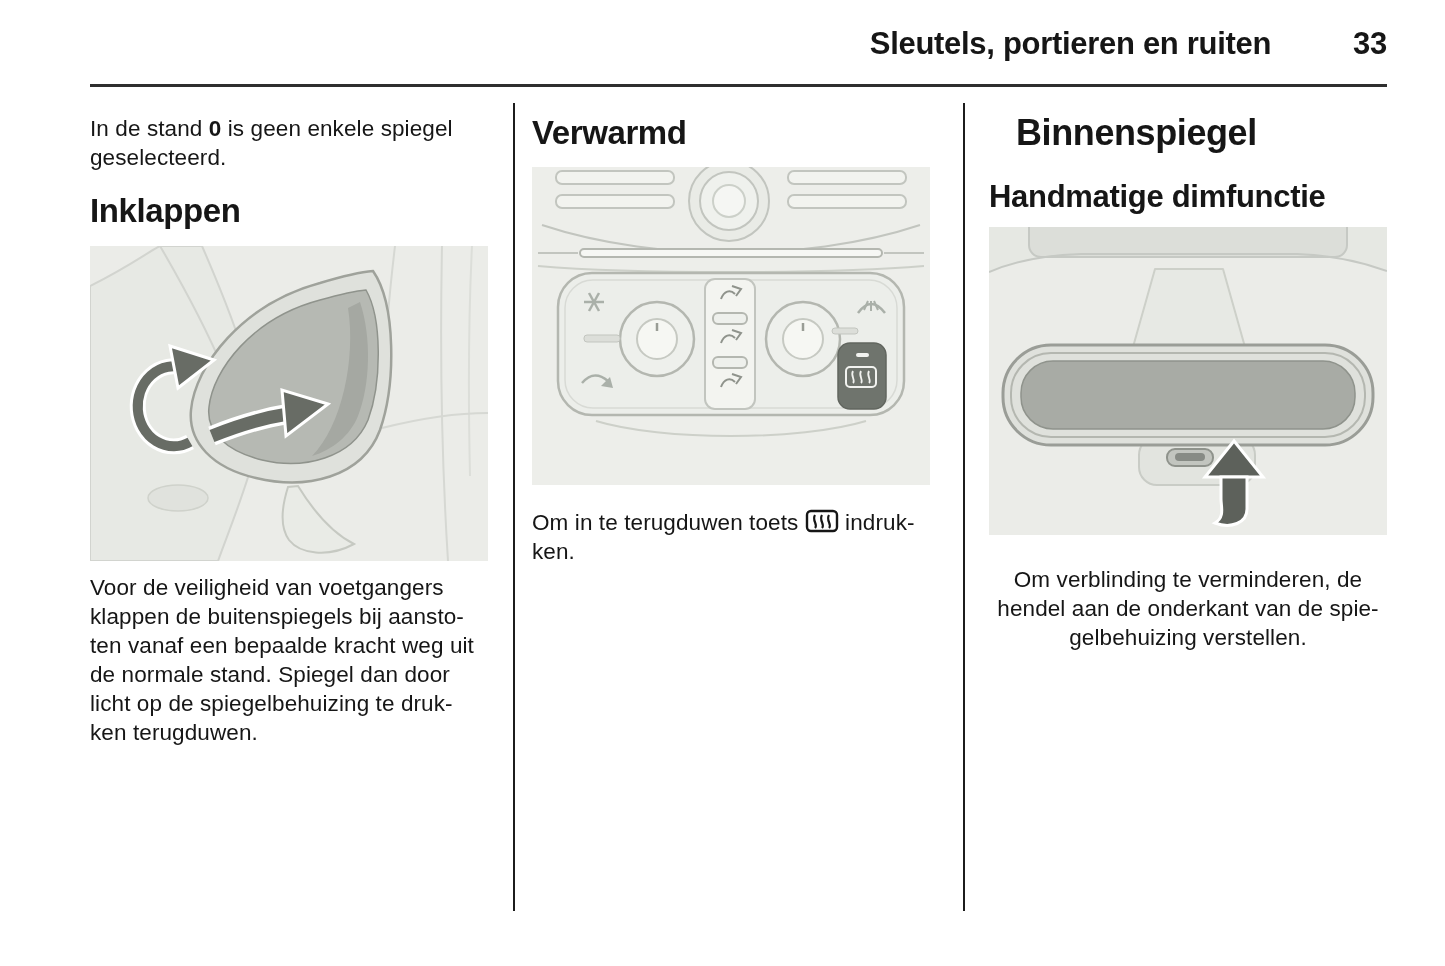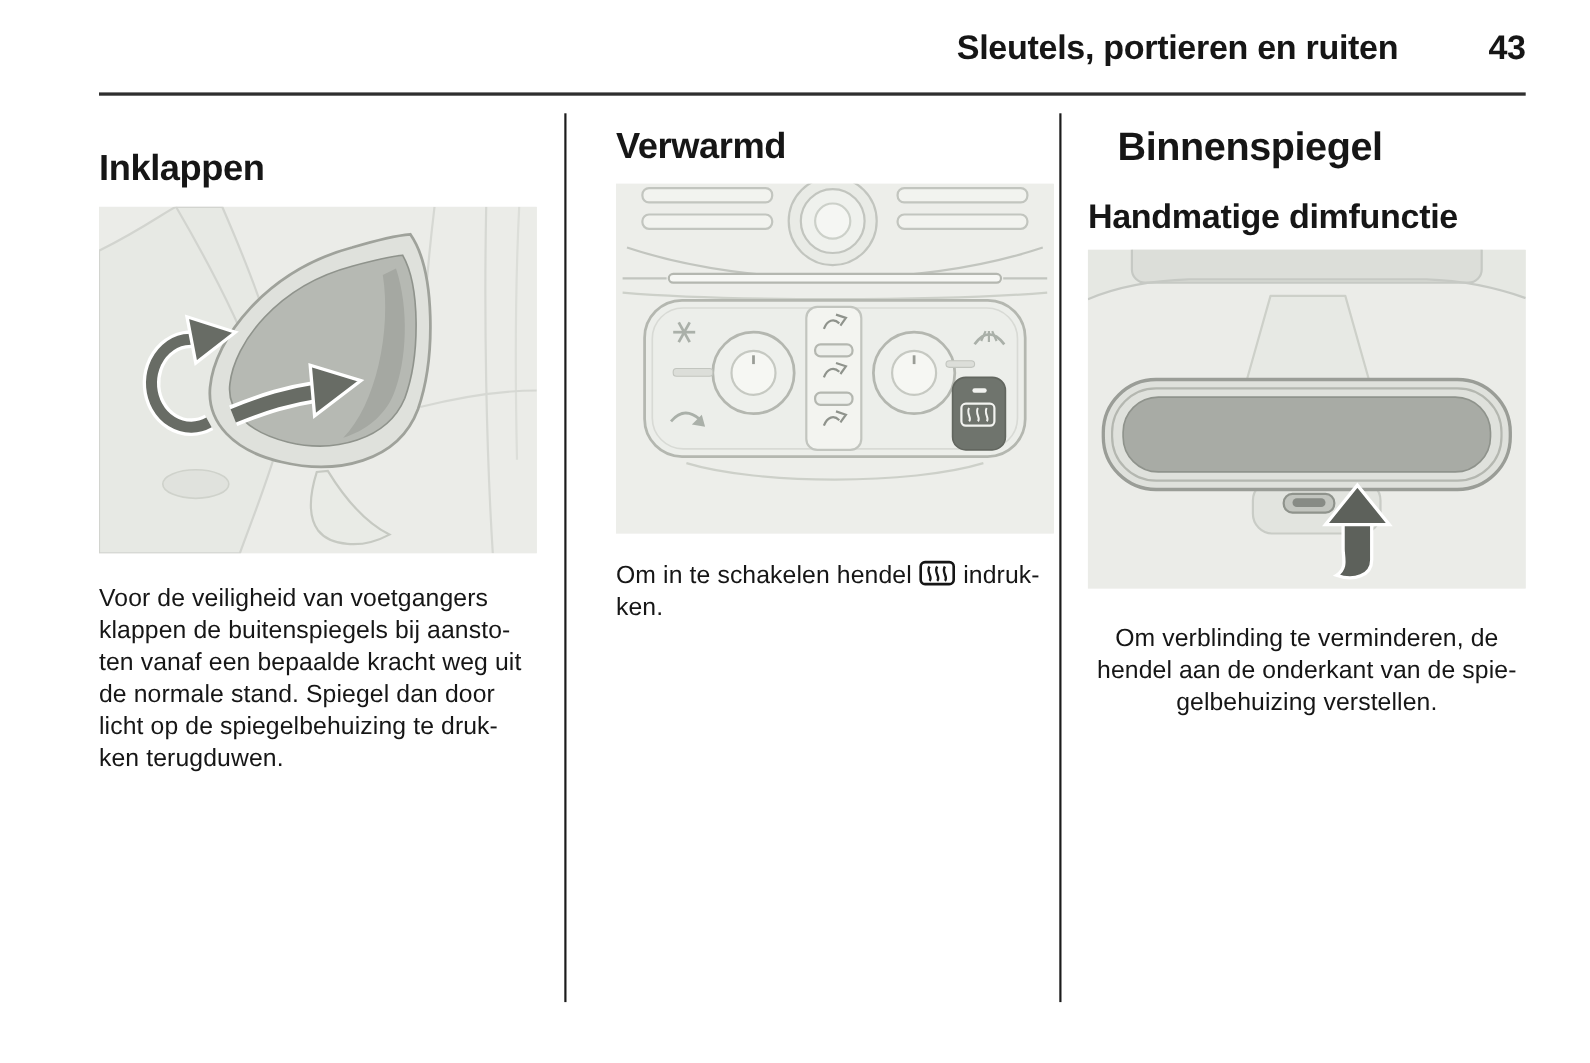--- a/index.html
+++ b/index.html
@@ -11,53 +11,55 @@
     position:absolute;left:90px;top:26px;width:1297px;
     display:flex;justify-content:flex-end;align-items:baseline;gap:82px;
     font-weight:bold;font-size:31px;letter-spacing:-0.3px;
   }
   .rule{position:absolute;left:90px;top:84px;width:1297px;height:3px;background:#2f2f2f;}
   .vsep{position:absolute;top:103px;width:2px;height:808px;background:#1c1c1c;}
   .vsep.v1{left:513px;}
   .vsep.v2{left:963px;}
   .col{position:absolute;width:398px;}
   .col.c1{left:90px;top:114px;}
-  .col.c2{left:560px;top:114px;}
+  .col.c2{left:532px;top:114px;}
   .col.c3{left:989px;top:112px;}
   .body-text{font-size:22.5px;line-height:29px;white-space:pre-line;letter-spacing:0.1px;}
   .h-lg{font-size:36px;font-weight:bold;line-height:42px;letter-spacing:-0.4px;margin-left:27px;}
   .h-md{font-size:33px;font-weight:bold;line-height:38px;letter-spacing:-0.4px;}
   .h-sm{font-size:31px;font-weight:bold;line-height:33px;letter-spacing:-0.3px;}
   .fig{display:block;background:#ebece8;}
   .m-h1{margin-top:20px;}
   .m-fig1{margin-top:16px;}
-  .m-body1{margin-top:26px;}
+  .m-body1{margin-top:12px;}
   .m-fig2{margin-top:15px;}
   .m-p1{margin-top:23px;}
   .m-p2{margin-top:7px;}
   .m-sub{margin-top:26px;}
   .m-fig3{margin-top:14px;}
   .m-body3{margin-top:30px;text-align:center;}
   .inline-icon{display:inline-block;vertical-align:-3px;}
 </style>
 </head>
 <body>
 
 <div class="page">
 
   <div class="hdr">
     <span>Sleutels, portieren en ruiten</span>
-    <span>43</span>
+    <span>33</span>
   </div>
   <div class="rule"></div>
 
   <div class="vsep v1"></div>
   <div class="vsep v2"></div>
 
   <div class="col c1">
+    <div class="body-text"><span>In de stand </span><b>0</b><span> is geen enkele spiegel
+geselecteerd.</span></div>
 
     <div class="h-md m-h1">Inklappen</div>
 
     <svg class="fig m-fig1" width="398" height="315" viewBox="0 0 398 315">
       <rect width="398" height="315" fill="#ebece8"></rect>
 
       <g>
         <path d="M0,315 L0,40 C40,20 58,6 70,0 L112,0 C152,92 176,162 165,207 C157,240 140,282 128,315 Z" fill="#e7e9e4" stroke="#d2d4cf" stroke-width="2"></path>
         <path d="M70,0 C112,72 152,152 161,212" stroke="#d2d4cf" fill="none" stroke-width="2"></path>
         <path d="M305,0 C300,42 296,82 295,122" stroke="#d6d8d3" fill="none" stroke-width="2"></path>
@@ -152,21 +154,21 @@
         <g>
           <rect x="306" y="176" width="48" height="66" rx="12" fill="#6f746d" stroke="#62665f" stroke-width="1.5"></rect>
           <rect x="324" y="186" width="13" height="4" rx="2" fill="#f2f3f0"></rect>
           <rect x="314" y="200" width="30" height="20" rx="4" fill="none" stroke="#f2f3f0" stroke-width="2"></rect>
           <path d="M321,216 c3,-3 -3,-7 0,-12 M329,216 c3,-3 -3,-7 0,-12 M337,216 c3,-3 -3,-7 0,-12" stroke="#f2f3f0" stroke-width="1.8" fill="none"></path>
         </g>
         <path d="M64,254 C130,274 268,274 334,254" stroke="#cdd0c9" fill="none" stroke-width="2"></path>
       </g>
     </svg>
 
-    <div class="body-text m-p1"><span>Om in te schakelen hendel </span><svg class="inline-icon" width="34" height="24" viewBox="0 0 34 24">
+    <div class="body-text m-p1"><span>Om in te terugduwen toets </span><svg class="inline-icon" width="34" height="24" viewBox="0 0 34 24">
           <rect x="2" y="2" width="30" height="20" rx="4" fill="none" stroke="#161616" stroke-width="2.4"></rect>
           <path d="M10,19 c3.5,-3.5 -3.5,-7.5 0,-13 M17,19 c3.5,-3.5 -3.5,-7.5 0,-13 M24,19 c3.5,-3.5 -3.5,-7.5 0,-13" stroke="#161616" stroke-width="2.2" fill="none"></path>
         </svg><span> indruk-
 ken.</span></div>
 
   </div>
 
   <div class="col c3">
     <div class="h-lg">Binnenspiegel</div>
     <div class="h-sm m-sub">Handmatige dimfunctie</div>

